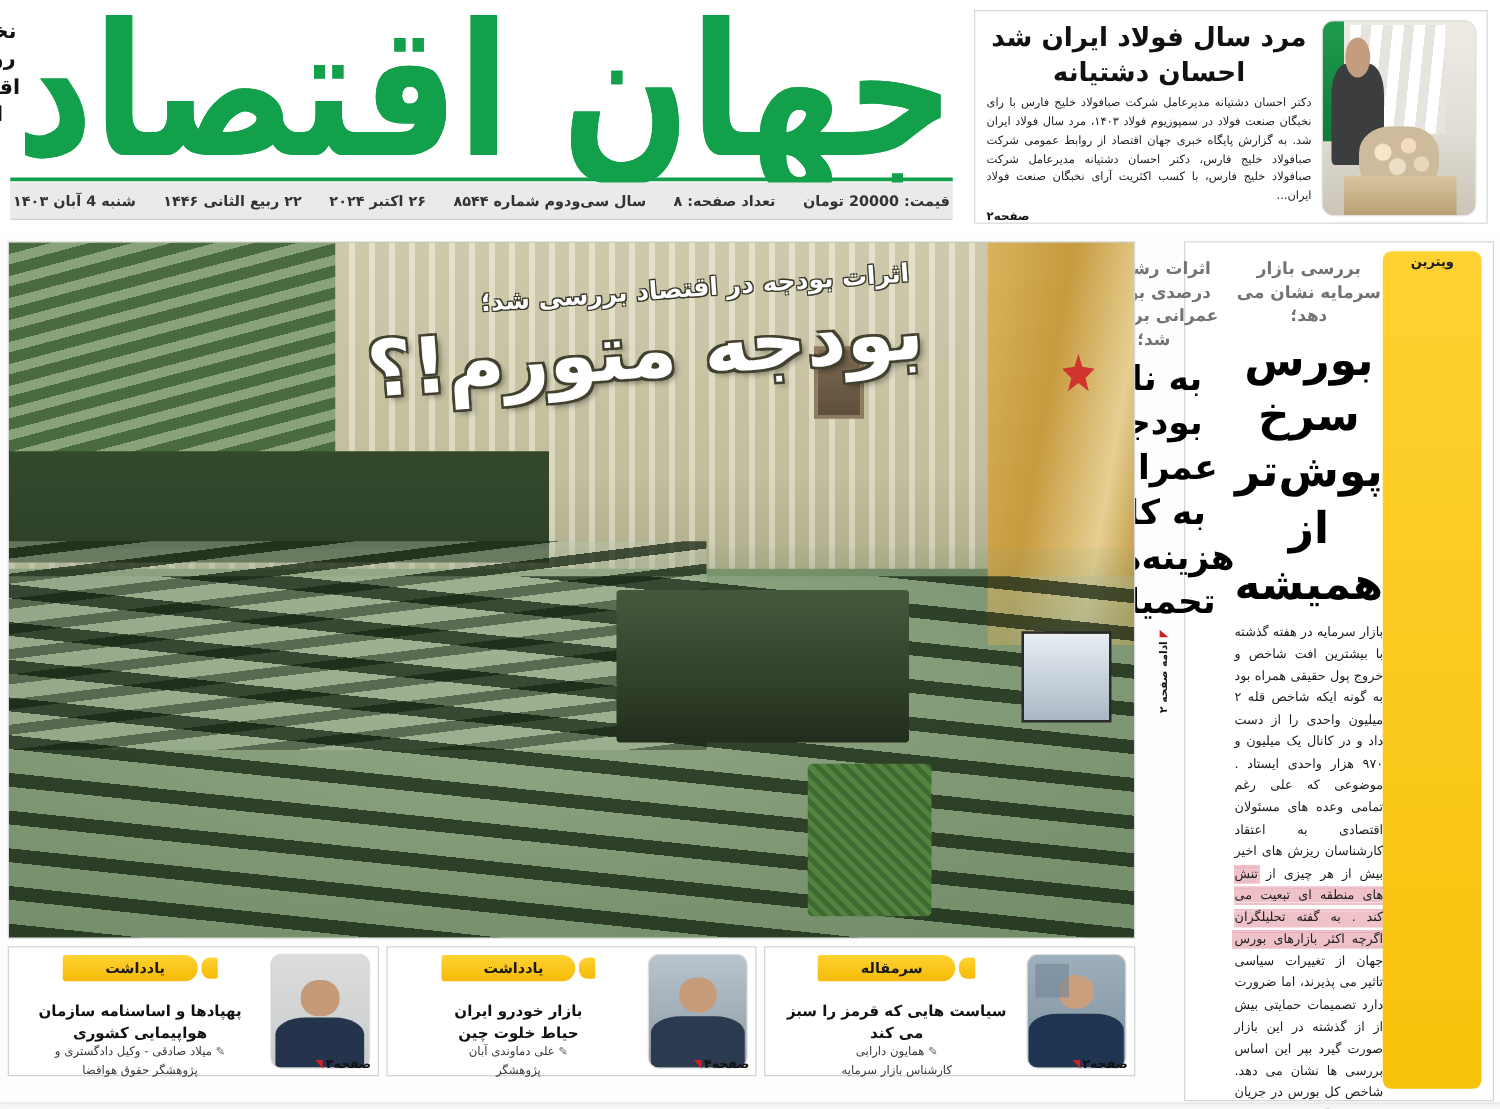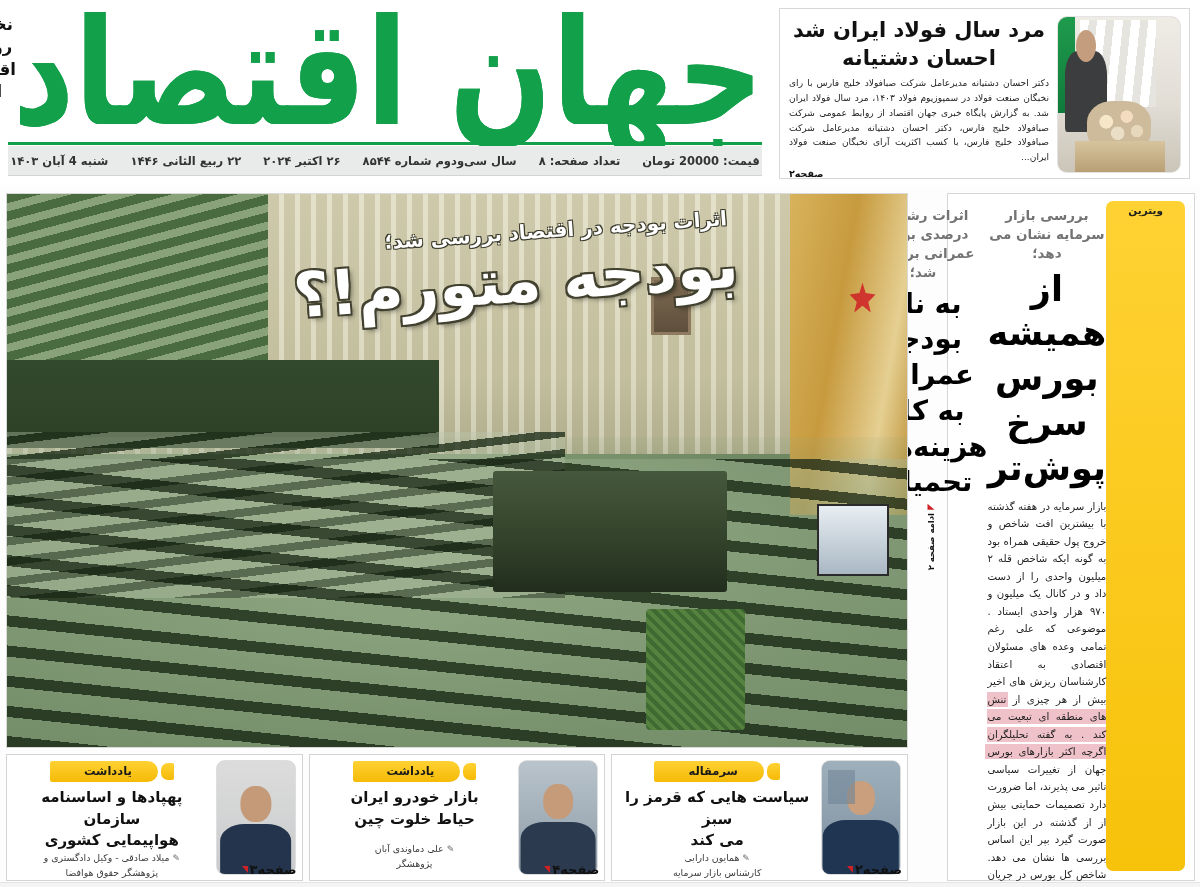--- a/index.html
+++ b/index.html
@@ -225,21 +225,21 @@
     text-shadow: 2px 2px 0 #42412f, -2px -2px 0 #42412f, 2px -2px 0 #42412f, -2px 2px 0 #42412f, 3px 3px 5px rgba(0,0,0,.45);
     letter-spacing: -2px;
     white-space: nowrap;
   }
 
   
   .cards {
     display: flex;
     flex-direction: row-reverse;
     gap: 6px;
-    height: 127px;
+    height: 104px;
   }
   .card {
     flex: 1;
     border: 1px solid #d4d4d4;
     background: #fff;
     display: flex;
     flex-direction: row-reverse;
     padding: 6px 7px;
     gap: 7px;
     position: relative;
@@ -272,27 +272,28 @@
     line-height: 1.25;
   }
   .badge-tick {
     width: 13px;
     height: 17px;
     background: linear-gradient(180deg,#ffd233 0%, #f5ba06 100%);
     border-radius: 7px 2px 2px 7px;
     flex-shrink: 0;
   }
   .card-title {
-    font-size: 15px;
+    font-size: 12px;
     font-weight: 700;
     color: #111;
     line-height: 1.42;
     text-align: center;
     direction: rtl;
     letter-spacing: -0.45px;
+    margin-top: 11px;
   }
   .card-author {
     margin-top: auto;
     font-size: 9.4px;
     color: #3a3a3a;
     line-height: 1.55;
     text-align: center;
     direction: rtl;
     padding-bottom: 2px;
   }
@@ -304,21 +305,21 @@
     overflow: hidden;
     flex-shrink: 0;
     box-shadow: 0 0 0 1px #dedede;
     background: #bfc3c6;
     position: relative;
   }
   .card-page {
     position: absolute;
     bottom: 3px;
     right: 5px;
-    font-size: 13px;
+    font-size: 10px;
     font-weight: 700;
     color: #111;
     direction: rtl;
     display: flex;
     flex-direction: row-reverse;
     align-items: center;
     gap: 2px;
     text-align: center;
   }
   .tri {
@@ -725,22 +726,22 @@
 
       <div class="side-box">
 
         <div class="vitrine-wrap">
           <span class="vitrine">ویترین</span>
         </div>
 
         <div>
           <div class="side-kicker">بررسی بازار سرمایه نشان می دهد؛</div>
           <div class="side-headline">
+            <div>بورس سرخ پوش‌تر</div>
             <div>از همیشه</div>
-            <div>بورس سرخ پوش‌تر</div>
           </div>
           <div class="side-body"><span>بازار سرمایه در هفته گذشته با بیشترین افت شاخص و خروج پول حقیقی همراه بود به گونه ایکه شاخص قله ۲ میلیون واحدی را از دست داد و در کانال یک میلیون و ۹۷۰ هزار واحدی ایستاد . موضوعی که علی رغم تمامی وعده های مسئولان اقتصادی به اعتقاد کارشناسان ریزش های اخیر بیش از هر چیزی از </span><span class="hl">تنش های منطقه ای تبعیت می کند . به گفته تحلیلگران اگرچه اکثر بازارهای بورس</span><span> جهان از تغییرات سیاسی تاثیر می پذیرند، اما ضرورت دارد تصمیمات حمایتی بیش از از گذشته در این بازار صورت گیرد بپر این اساس بررسی ها نشان می دهد. شاخص کل بورس در جریان معاملات آخرین روز هفته گذشته با افت ۱۵ درصدی در محدوده یک میلیون و ۹۷۰ هزار و ۸۸۲ واحد ایستاد تا مجموعا در این هفته افت ۴.۵۹ درصدی را ثبت کند.</span></div>
           <div class="cont">
             <span class="tri"></span>
             <span class="cont-label">ادامه صفحه۵</span>
             <span class="cont-line"></span>
           </div>
         </div>
 
         <div>

